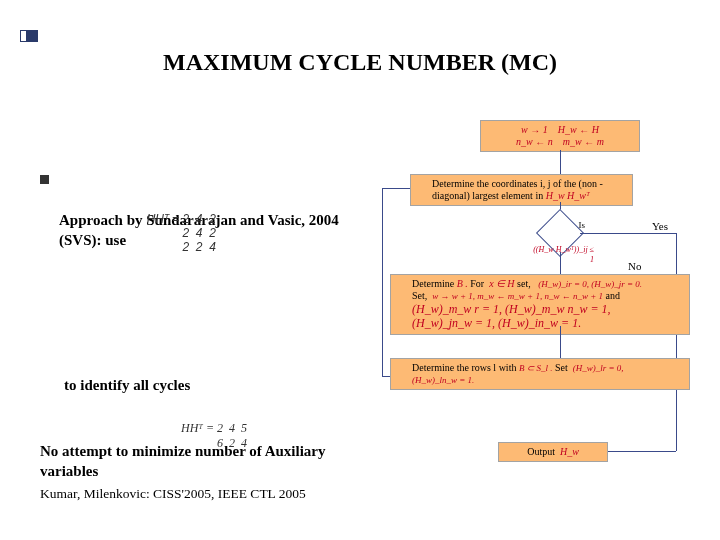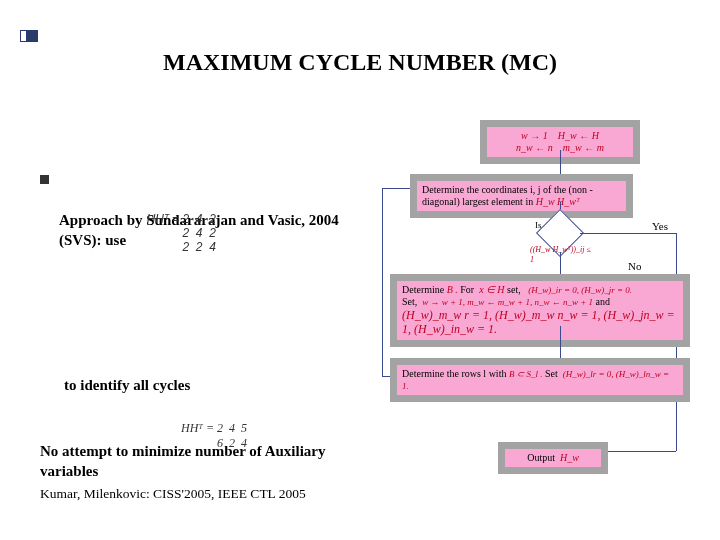--- a/index.html
+++ b/index.html
@@ -88,42 +88,42 @@
   .flow {
     position: absolute;
     top: 120px;
     right: 18px;
     width: 312px;
     font-family: 'Times New Roman', serif;
     font-size: 10px;
     color: #000;
   }
   .fbox {
-    border: 7px solid #a3a3a3;
-    background: #f9a8d4;
-    padding: 3px 5px;
+    border: 1px solid #a3a3a3;
+    background: #fdba74;
+    padding: 3px 21px;
     line-height: 1.2;
     position: absolute;
   }
   .math-red { color: #c00020; font-style: italic; font-family: 'Times New Roman', serif; }
   .fline {
     position: absolute;
     background: #3a4a8a;
   }
   .diamond {
     position: absolute;
     width: 34px;
     height: 34px;
     border: 1px solid #3a4a8a;
     transform: rotate(45deg);
     background: #fff;
   }
   .diamond-inner {
     position: absolute;
-    text-align: left;
+    text-align: right;
     font-size: 9px;
     width: 50px;
   }
 </style>
 </head>
 <body>
 
 <div class="deco-left"></div>
 <div class="deco-left-fill"></div>
 

